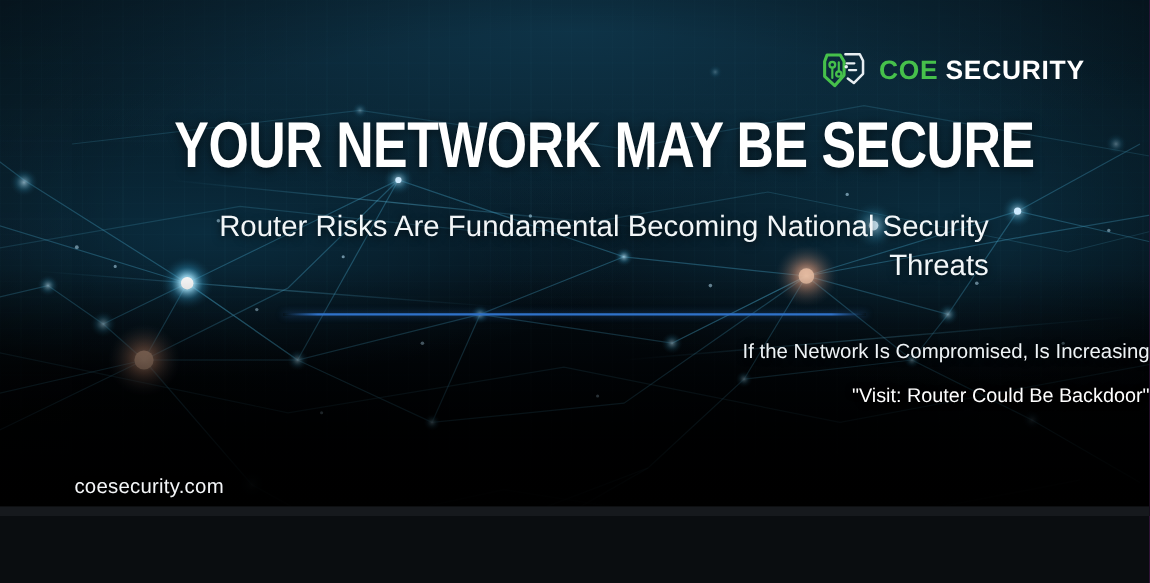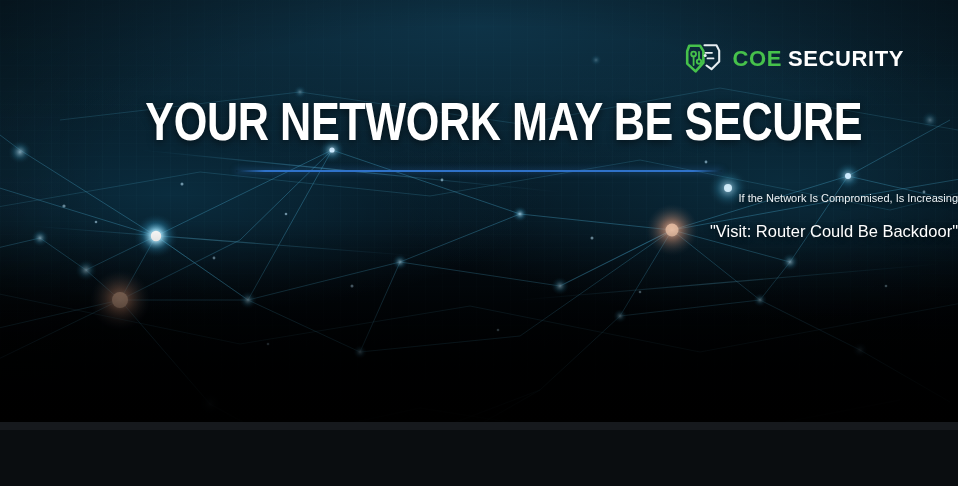--- a/index.html
+++ b/index.html
@@ -98,21 +98,21 @@
     text-shadow:0 1px 7px rgba(0,0,0,.75);
   }
   .divider{
     margin:22px auto 0;
     width:486px; height:2px;
     background:linear-gradient(90deg, rgba(40,110,190,0) 0%, #2f72c9 6%, #2f72c9 94%, rgba(40,110,190,0) 100%);
     box-shadow:0 0 6px rgba(60,130,220,.55);
   }
   .kicker{
     margin-top:20px;
-    font-size:11px; font-weight:400; color:#eef3f6;
+    font-size:17px; font-weight:400; color:#eef3f6;
     text-shadow:0 1px 6px rgba(0,0,0,.8);
   }
   .quote{
     margin-top:18px;
     font-size:16.5px; font-weight:400; color:#ffffff;
     text-shadow:0 1px 6px rgba(0,0,0,.8);
   }
 
   .site-url{
     position:absolute; left:62px; top:396px;
@@ -257,20 +257,22 @@
       <path d="M24.5 17.4 L30.5 17.4" stroke="#e8eef2" stroke-width="1.8" stroke-linecap="round"></path>
       <circle cx="22.2" cy="14.6" r="1.5" fill="#e8eef2"></circle>
     </svg>
     <div class="logo-text">
       <span class="coe">COE</span><span class="sec">SECURITY</span>
     </div>
   </div>
 
   <div class="content">
     <h1 class="headline">YOUR NETWORK MAY BE SECURE</h1>
+    <h2 class="subhead">Router Risks Are Fundamental Becoming National Security Threats</h2>
     <div class="divider"></div>
     <div class="kicker">If the Network Is Compromised, Is Increasing</div>
     <div class="quote">"Visit: Router Could Be Backdoor"</div>
   </div>
 
+  <div class="site-url">coesecurity.com</div>
 
   <div class="bottom-strip"></div>
 </div>
 
 </body></html>

